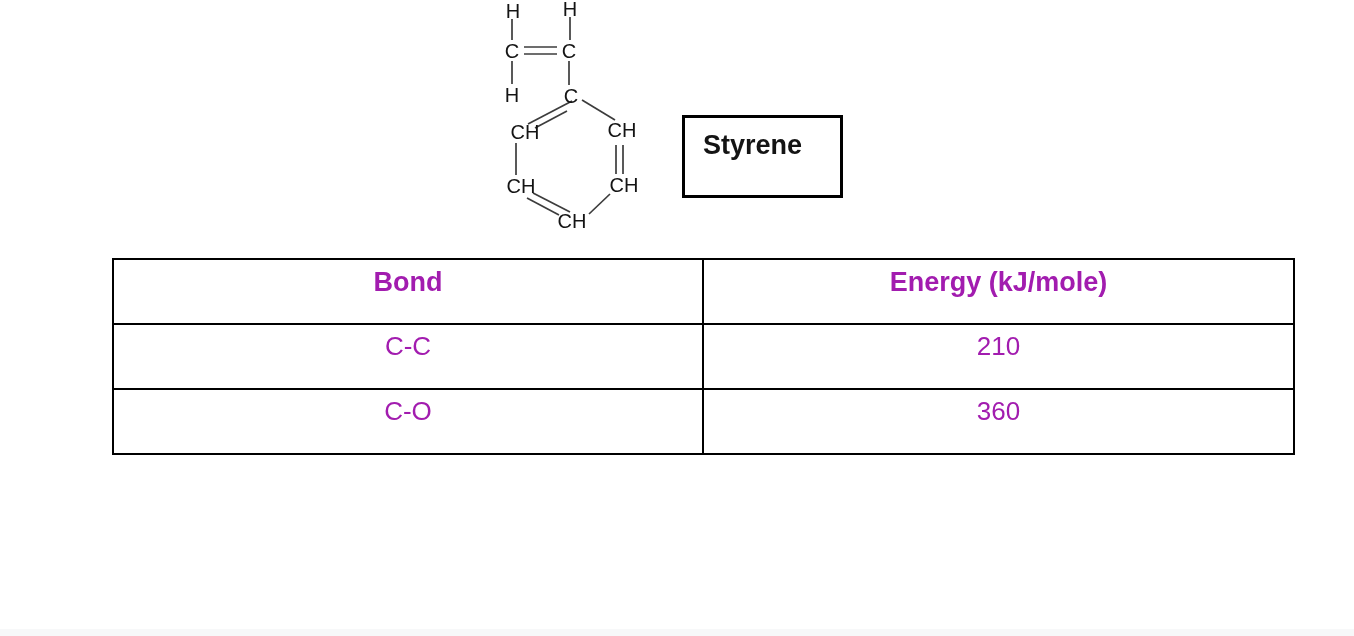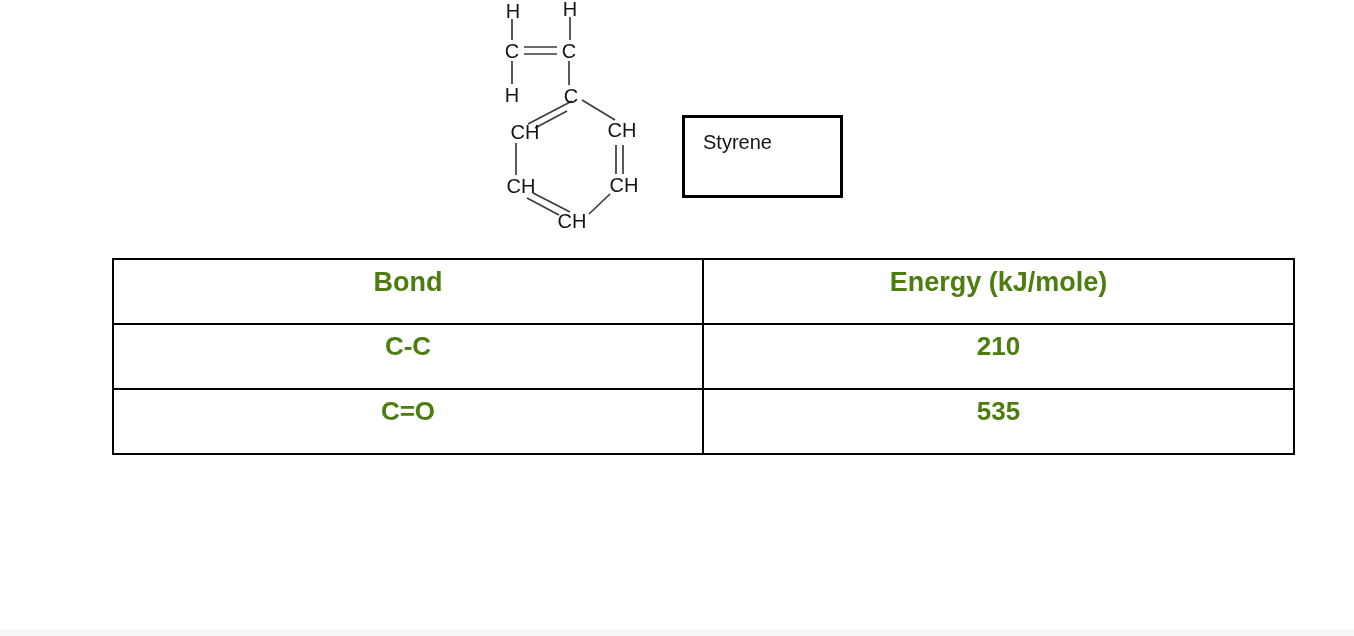--- a/index.html
+++ b/index.html
@@ -44,22 +44,22 @@
     top: 115px;
     width: 161px;
     height: 83px;
     box-sizing: border-box;
     border: 3px solid #000000;
     background: #ffffff;
   }
   .styrene-box .styrene-text {
     display: block;
     padding: 13px 0 0 18px;
-    font-size: 20px;
-    font-weight: 400;
+    font-size: 27px;
+    font-weight: 700;
     color: #141414;
     line-height: 1.1;
   }
 
   
   table.bond-table {
     position: absolute;
     left: 112px;
     top: 258px;
     width: 1181px;
@@ -68,30 +68,30 @@
     background: #ffffff;
   }
   table.bond-table th,
   table.bond-table td {
     box-sizing: border-box;
     border: 2px solid #000000;
     height: 65px;
     vertical-align: top;
     text-align: center;
     padding: 6px 0 8px 0;
-    color: #4d7c0f;
+    color: #a21caf;
     line-height: 1.2;
   }
   table.bond-table th {
     font-size: 27px;
     font-weight: 700;
   }
   table.bond-table td {
     font-size: 26px;
-    font-weight: 700;
+    font-weight: 400;
   }
 
   
   .bottom-strip {
     position: absolute;
     left: 0;
     right: 0;
     bottom: 0;
     height: 7px;
     background: #f7f8f9;
@@ -160,21 +160,21 @@
         <th>Bond</th>
         <th>Energy (kJ/mole)</th>
       </tr>
     </thead>
     <tbody>
       <tr>
         <td>C-C</td>
         <td>210</td>
       </tr>
       <tr>
-        <td>C=O</td>
-        <td>535</td>
+        <td>C-O</td>
+        <td>360</td>
       </tr>
     </tbody>
   </table>
 
   <div class="bottom-strip"></div>
 
 </div>
 
 </body></html>

